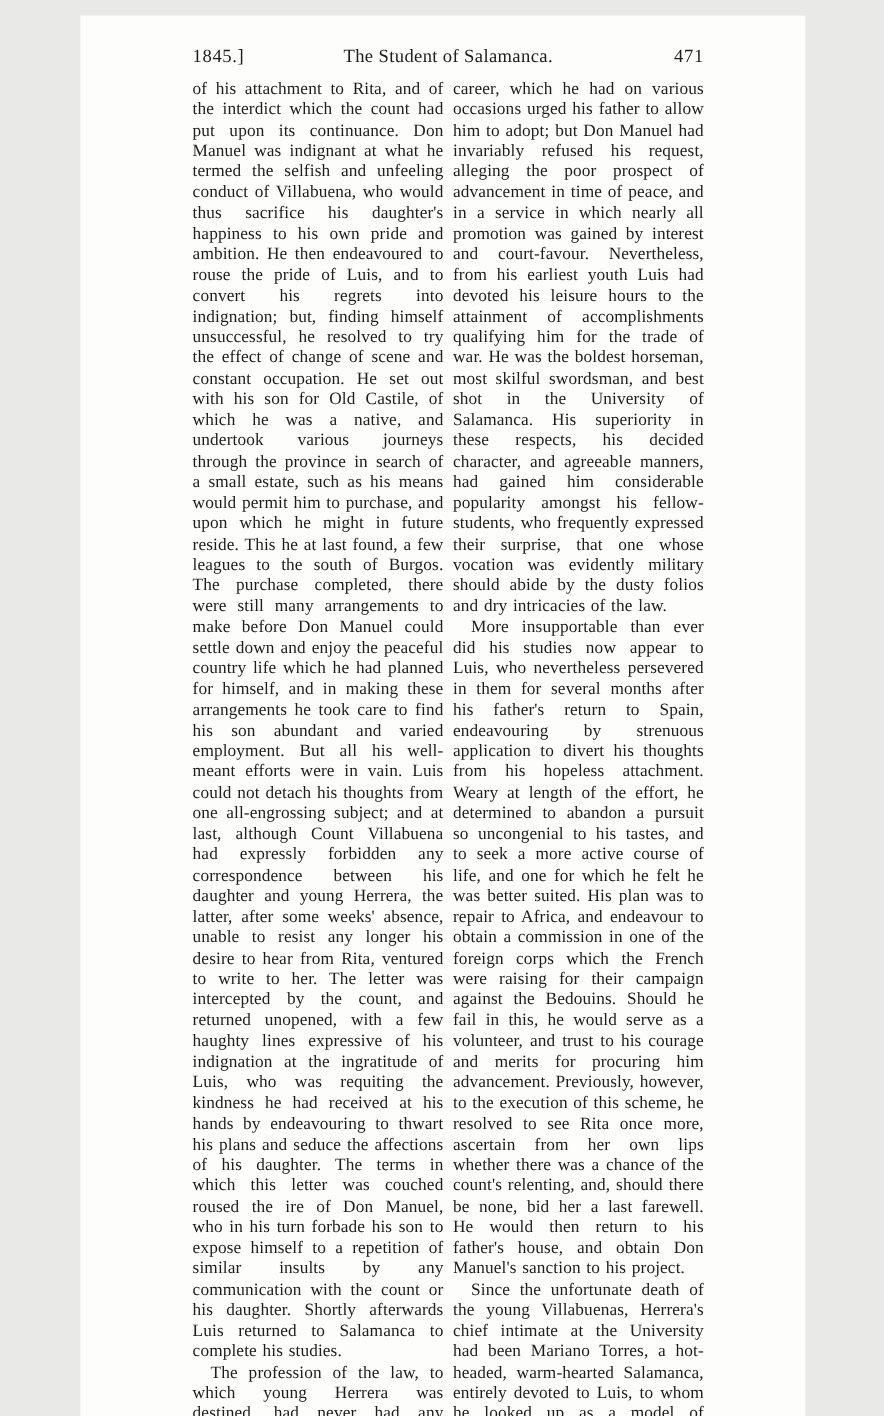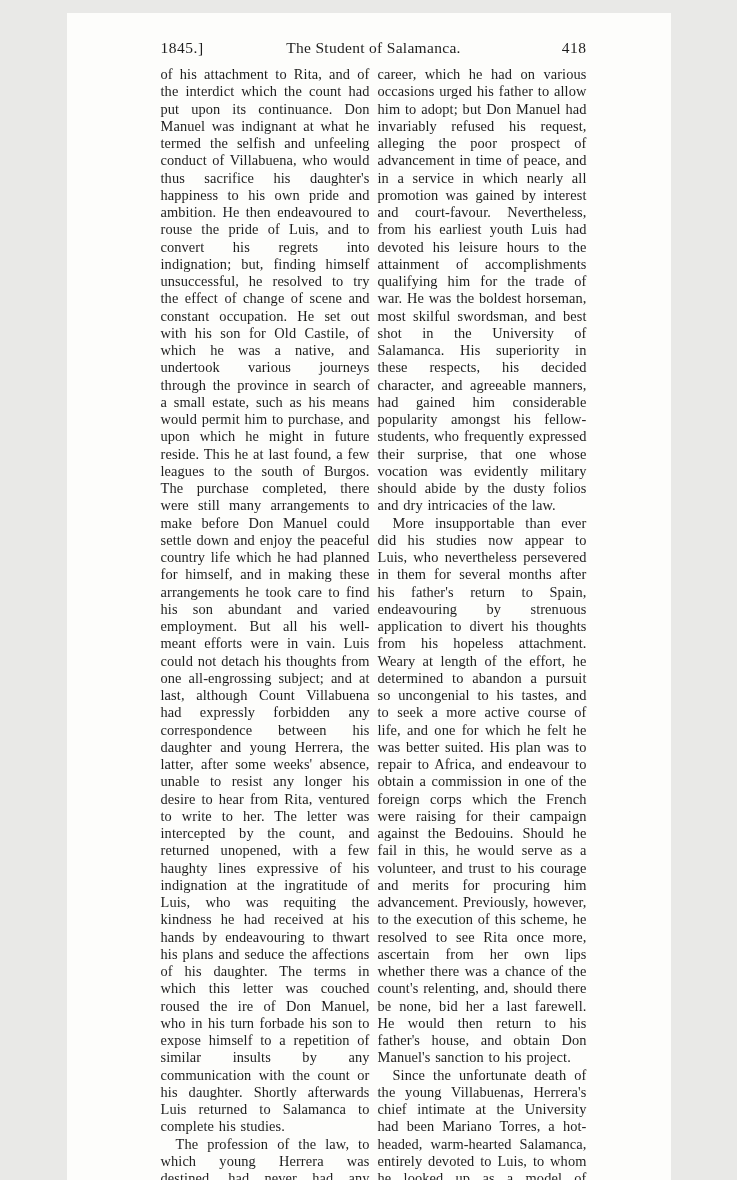--- a/index.html
+++ b/index.html
@@ -60,21 +60,21 @@
   }
 </style>
 </head>
 <body>
 
 <div class="page">
 
   <div class="page-header">
     <span class="date">1845.]</span>
     <span class="title">The Student of Salamanca.</span>
-    <span class="pageno">418</span>
+    <span class="pageno">471</span>
   </div>
 
   <div class="columns">
 
     <div class="column">
       <p>of his attachment to Rita, and of the interdict which the count had put upon its continuance. Don Manuel was indignant at what he termed the selfish and unfeeling conduct of Villabuena, who would thus sacrifice his daughter's happiness to his own pride and ambition. He then endeavoured to rouse the pride of Luis, and to convert his regrets into indignation; but, finding himself unsuccessful, he resolved to try the effect of change of scene and constant occupation. He set out with his son for Old Castile, of which he was a native, and undertook various journeys through the province in search of a small estate, such as his means would permit him to purchase, and upon which he might in future reside. This he at last found, a few leagues to the south of Burgos. The purchase completed, there were still many arrangements to make before Don Manuel could settle down and enjoy the peaceful country life which he had planned for himself, and in making these arrangements he took care to find his son abundant and varied employment. But all his well-meant efforts were in vain. Luis could not detach his thoughts from one all-engrossing subject; and at last, although Count Villabuena had expressly forbidden any correspondence between his daughter and young Herrera, the latter, after some weeks' absence, unable to resist any longer his desire to hear from Rita, ventured to write to her. The letter was intercepted by the count, and returned unopened, with a few haughty lines expressive of his indignation at the ingratitude of Luis, who was requiting the kindness he had received at his hands by endeavouring to thwart his plans and seduce the affections of his daughter. The terms in which this letter was couched roused the ire of Don Manuel, who in his turn forbade his son to expose himself to a repetition of similar insults by any communication with the count or his daughter. Shortly afterwards Luis returned to Salamanca to complete his studies.</p>
       <p class="indent">The profession of the law, to which young Herrera was destined, had never had any charms for him. His own inclinations pointed to a military</p>
     </div>
 
     <div class="column">

